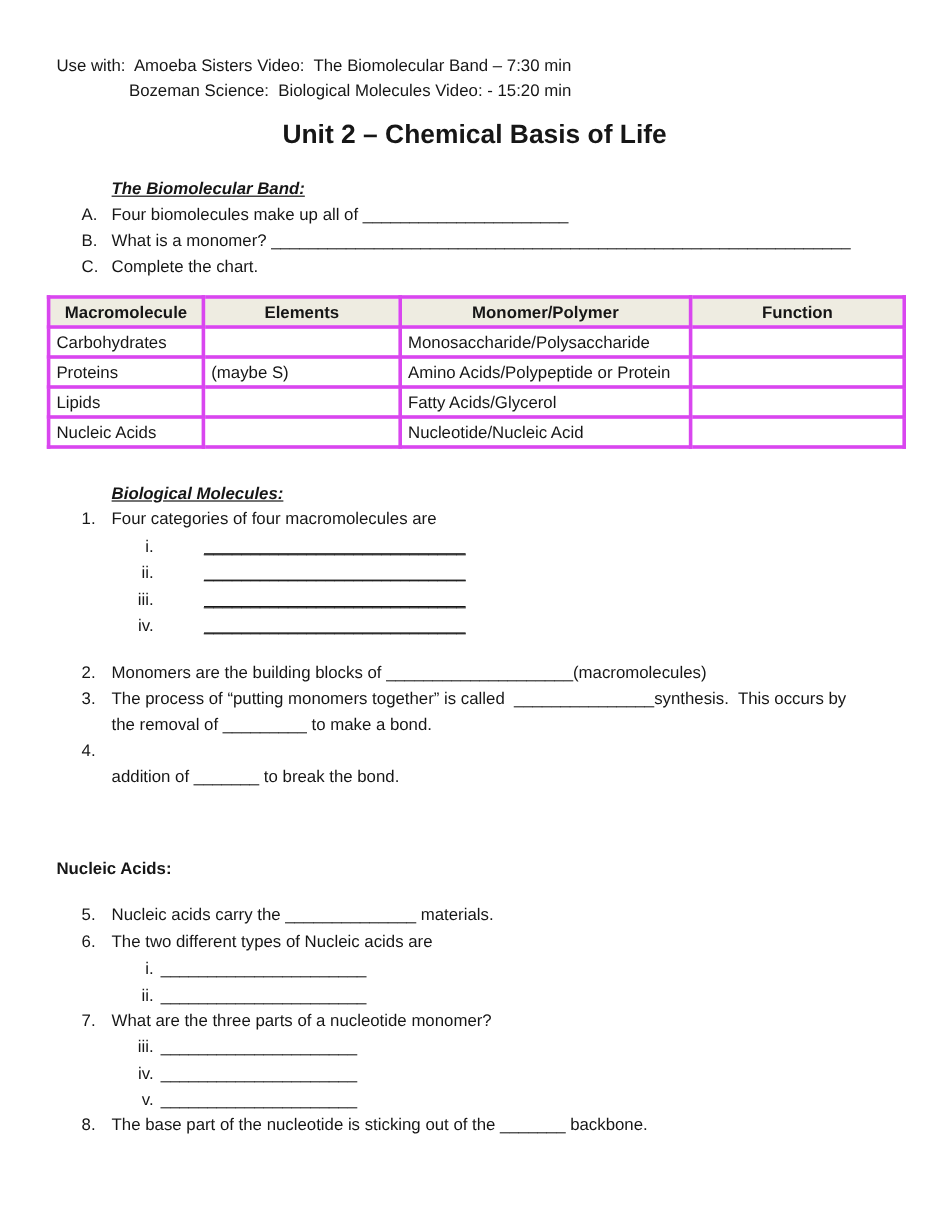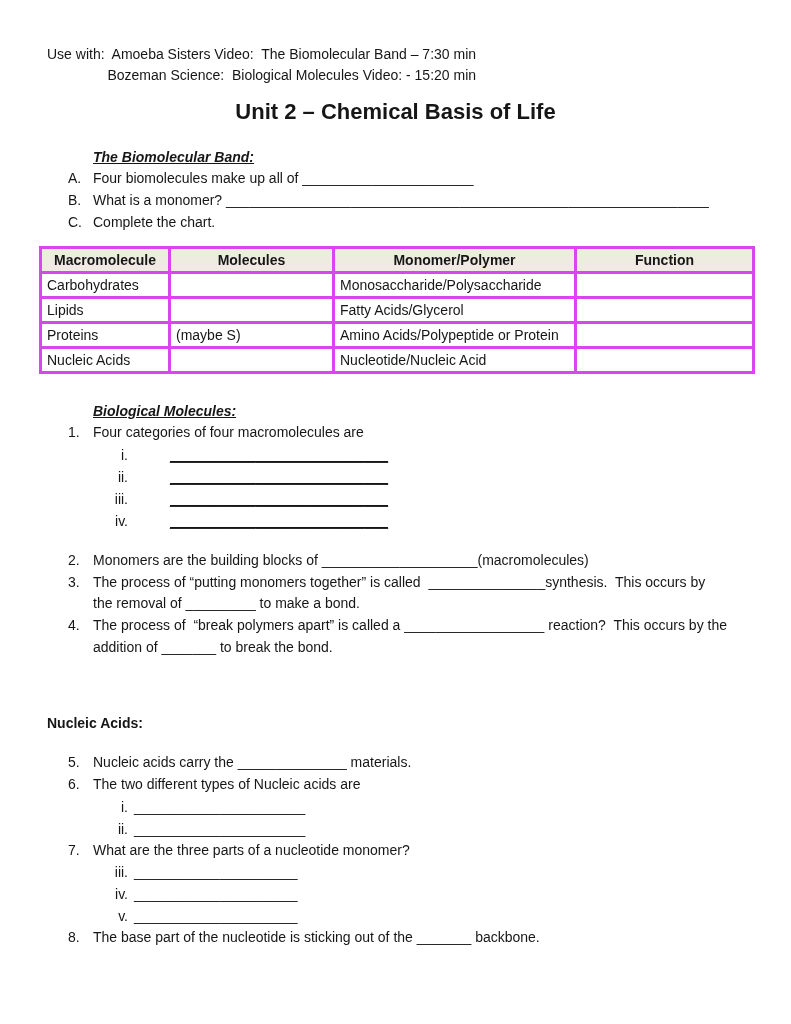--- a/index.html
+++ b/index.html
@@ -82,45 +82,45 @@
   <table class="chart">
     <colgroup>
       <col style="width:129px">
         <col style="width:164px">
         <col style="width:242px">
         <col style="width:178px">
     </colgroup>
     <thead>
       <tr>
         <th>Macromolecule</th>
-        <th>Molecules</th>
+        <th>Elements</th>
         <th>Monomer/Polymer</th>
         <th>Function</th>
       </tr>
     </thead>
     <tbody>
       <tr>
         <td>Carbohydrates</td>
         <td></td>
         <td>Monosaccharide/Polysaccharide</td>
-        <td></td>
-      </tr>
-      <tr>
-        <td>Lipids</td>
-        <td></td>
-        <td>Fatty Acids/Glycerol</td>
         <td></td>
       </tr>
       <tr>
         <td>Proteins</td>
         <td class="cell-right">(maybe S)</td>
         <td>Amino Acids/Polypeptide or Protein</td>
         <td></td>
       </tr>
       <tr>
+        <td>Lipids</td>
+        <td></td>
+        <td>Fatty Acids/Glycerol</td>
+        <td></td>
+      </tr>
+      <tr>
         <td>Nucleic Acids</td>
         <td></td>
         <td>Nucleotide/Nucleic Acid</td>
         <td></td>
       </tr>
     </tbody>
   </table>
 
   <div class="bio-section">
     <div class="sec-heading">Biological Molecules:</div>
@@ -153,21 +153,20 @@
     <div class="row">
       <span class="lbl">3.</span>
       <span class="txt">The process of “putting monomers together” is called  _______________synthesis.  This occurs by</span>
     </div>
     <div class="row">
       <span class="lbl"></span>
       <span class="txt">the removal of _________ to make a bond.</span>
     </div>
     <div class="row">
       <span class="lbl">4.</span>
-      <span class="txt">The process of  “break polymers apart” is called a __________________ reaction?  This occurs by the</span>
     </div>
     <div class="row">
       <span class="lbl"></span>
       <span class="txt">addition of _______ to break the bond.</span>
     </div>
   </div>
 
   <div class="nuc-heading plain-heading">Nucleic Acids:</div>
 
   <div class="nuc-section">

